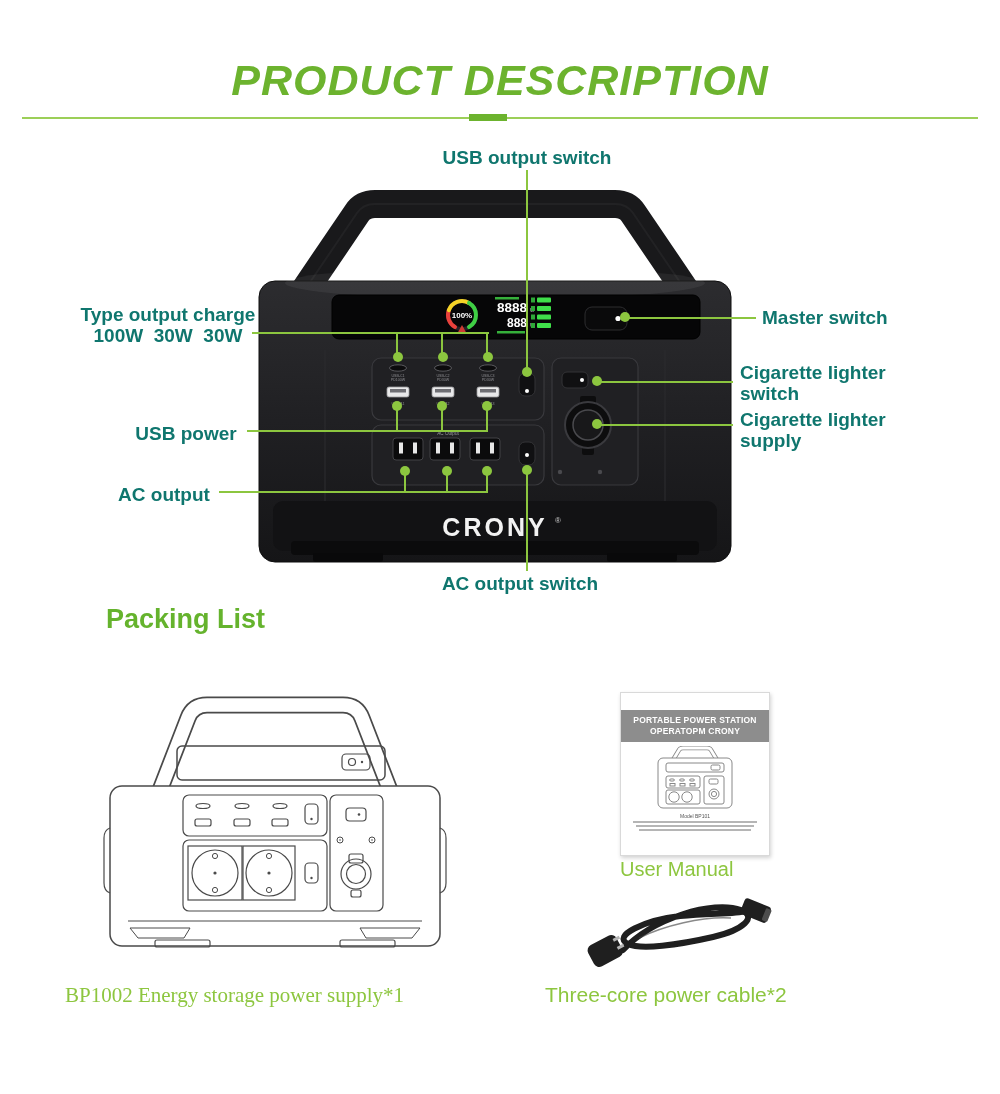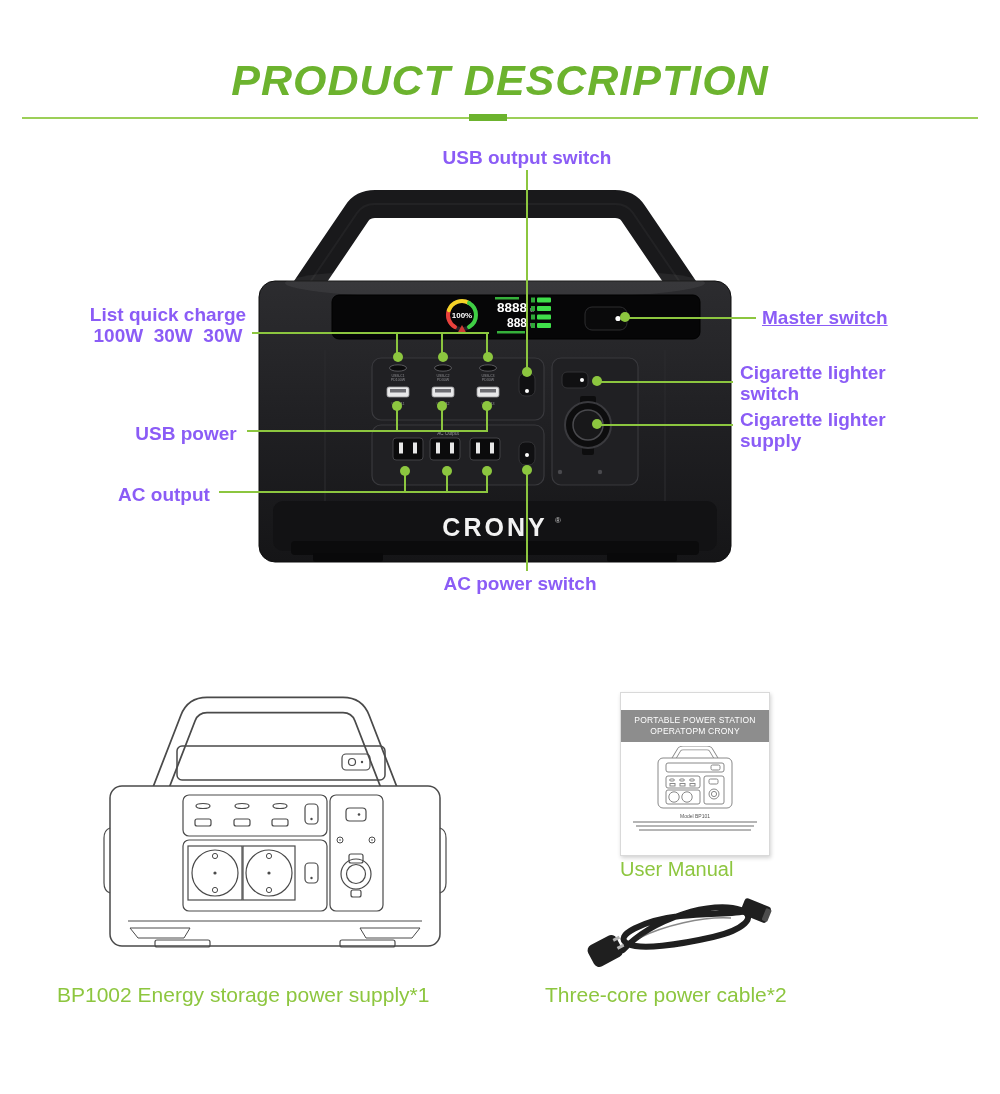--- a/index.html
+++ b/index.html
@@ -4,33 +4,33 @@
 <style>
   html,body{margin:0;padding:0;background:#fff;}
   #canvas{position:relative;width:1000px;height:1094px;background:#ffffff;overflow:hidden;
           font-family:"Liberation Sans",sans-serif;}
   
   .title{position:absolute;top:56px;left:0;width:1000px;text-align:center;
          font-style:italic;font-weight:bold;font-size:43px;letter-spacing:1px;color:#6cb32e;}
   .title-rule{position:absolute;top:117px;left:22px;width:956px;height:2px;background:#9ccf58;}
   .title-rule-thick{position:absolute;top:114px;left:469px;width:38px;height:7px;background:#6cb32e;}
   
-  .lbl{position:absolute;color:#8b5cf6;font-size:19px;font-weight:600;line-height:21px;}
+  .lbl{position:absolute;color:#0f766e;font-size:19px;font-weight:600;line-height:21px;}
   .ctr{text-align:center;}
   
   .cl{position:absolute;background:#8cc63f;}
   .cl-h{height:2px;}
   .cl-v{width:2px;}
   .dot{position:absolute;width:10px;height:10px;border-radius:50%;background:#8cc63f;}
   
   .pack-head{position:absolute;left:106px;top:604px;font-size:27px;font-weight:bold;color:#65b32d;}
   .gcap{position:absolute;color:#8dc63f;font-size:21px;text-align:left;}
   .manual{position:absolute;left:620px;top:692px;width:148px;height:162px;background:#fff;
           border:1px solid #d9d9d9;box-shadow:1px 2px 4px rgba(0,0,0,.18);}
-  .manual-banner{margin-top:17px;background:#8d8d8d;color:#fff;font-size:8.5px;font-weight:normal;
+  .manual-banner{margin-top:17px;background:#8d8d8d;color:#fff;font-size:8.5px;font-weight:bold;
                  text-align:center;line-height:11px;padding:5px 0;letter-spacing:.2px;}
   .manual-model{text-align:center;font-size:5px;color:#555;margin-top:1px;}
   .tline{height:2px;background:#b5b5b5;margin:2px auto 0 auto;}
   svg text{font-family:"Liberation Sans",sans-serif;}
 </style>
 </head>
 <body>
 
 <div id="canvas">
 
@@ -211,36 +211,37 @@
   <div class="dot" style="left:620px;top:312px;"></div>
 
   <div class="cl cl-h" style="left:600px;top:381px;width:133px;"></div>
   <div class="dot" style="left:592px;top:376px;"></div>
 
   <div class="cl cl-h" style="left:600px;top:424px;width:133px;"></div>
   <div class="dot" style="left:592px;top:419px;"></div>
 
   <div class="lbl ctr" style="left:390px;top:147px;width:274px;">USB output switch</div>
   <div class="lbl ctr" style="left:78px;top:304px;width:180px;">
-    <div>List quick charge</div>
+    <div>Type output charge</div>
     <div>100W&nbsp;&nbsp;30W&nbsp;&nbsp;30W</div>
   </div>
   <div class="lbl ctr" style="left:128px;top:423px;width:116px;">USB power</div>
   <div class="lbl ctr" style="left:112px;top:484px;width:104px;">AC output</div>
-  <div class="lbl" style="left:762px;top:307px;text-decoration:underline;">Master switch</div>
+  <div class="lbl" style="left:762px;top:307px;">Master switch</div>
   <div class="lbl" style="left:740px;top:362px;">
     <div>Cigarette lighter</div>
     <div>switch</div>
   </div>
   <div class="lbl" style="left:740px;top:409px;">
     <div>Cigarette lighter</div>
     <div>supply</div>
   </div>
-  <div class="lbl ctr" style="left:393px;top:573px;width:254px;">AC power switch</div>
-
+  <div class="lbl ctr" style="left:393px;top:573px;width:254px;">AC output switch</div>
+
+  <div class="pack-head">Packing List</div>
 
   <svg style="position:absolute;left:100px;top:678px;" width="350" height="285" viewBox="0 0 350 285" fill="none" stroke="#4a4a4a" stroke-width="1.5">
     <path d="M57,120 L88,40 Q93,27 107,27 L243,27 Q257,27 262,40 L293,120" stroke-width="17" stroke-linejoin="round"></path>
     <path d="M57,120 L88,40 Q93,27 107,27 L243,27 Q257,27 262,40 L293,120" stroke="#ffffff" stroke-width="13.5" stroke-linejoin="round"></path>
     <rect x="10" y="108" width="330" height="160" rx="12" fill="#ffffff"></rect>
     <path d="M10,150 Q4,152 4,160 V205 Q4,213 10,215" stroke-width="1.2"></path>
     <path d="M340,150 Q346,152 346,160 V205 Q346,213 340,215" stroke-width="1.2"></path>
     <rect x="77" y="68" width="208" height="34" rx="5"></rect>
     <rect x="242" y="76" width="28" height="16" rx="4" stroke-width="1.2"></rect>
     <circle cx="252" cy="84" r="3.5" stroke-width="1.2"></circle>
@@ -327,16 +328,16 @@
       <rect x="6" y="52" width="32" height="24" rx="6" fill="#1f1f1f"></rect>
       <rect x="34" y="57" width="7" height="3" fill="#b5b5b5"></rect>
       <rect x="34" y="66" width="7" height="3" fill="#b5b5b5"></rect>
     </g>
     <g transform="rotate(22 172 26)">
       <rect x="158" y="16" width="28" height="17" rx="3" fill="#1f1f1f"></rect>
       <rect x="181" y="18" width="6" height="13" rx="1.5" fill="#4d4d4d"></rect>
     </g>
   </svg>
 
-  <div class="gcap" style="left:57px;top:983px;width:480px;">BP1002 Energy storage power supply*1</div>
+  <div class="gcap" style="left:65px;top:983px;width:480px;font-family:Liberation Serif, serif;">BP1002 Energy storage power supply*1</div>
   <div class="gcap" style="left:545px;top:983px;width:325px;">Three-core power cable*2</div>
 
 </div>
 
 </body></html>

